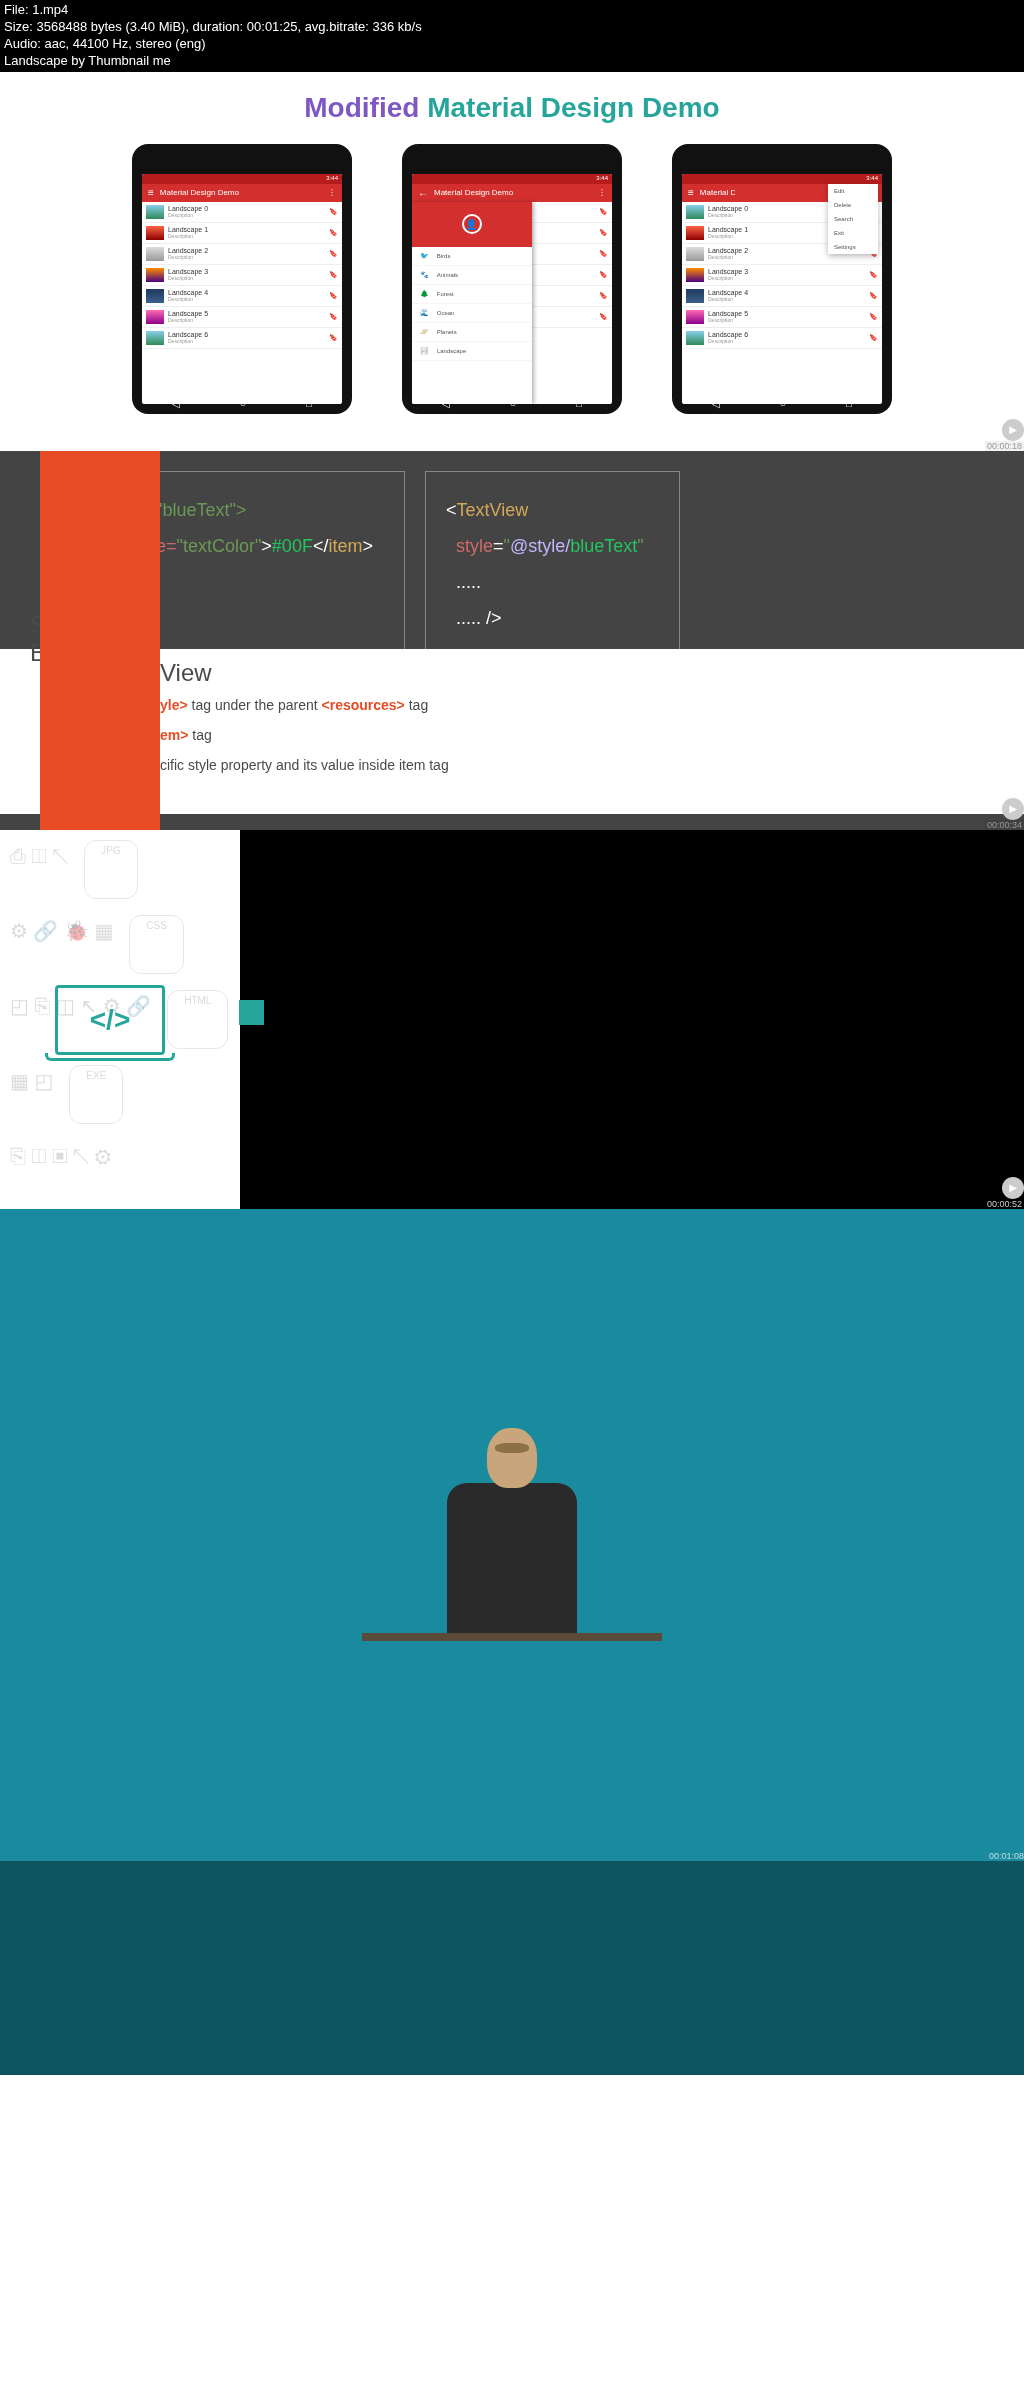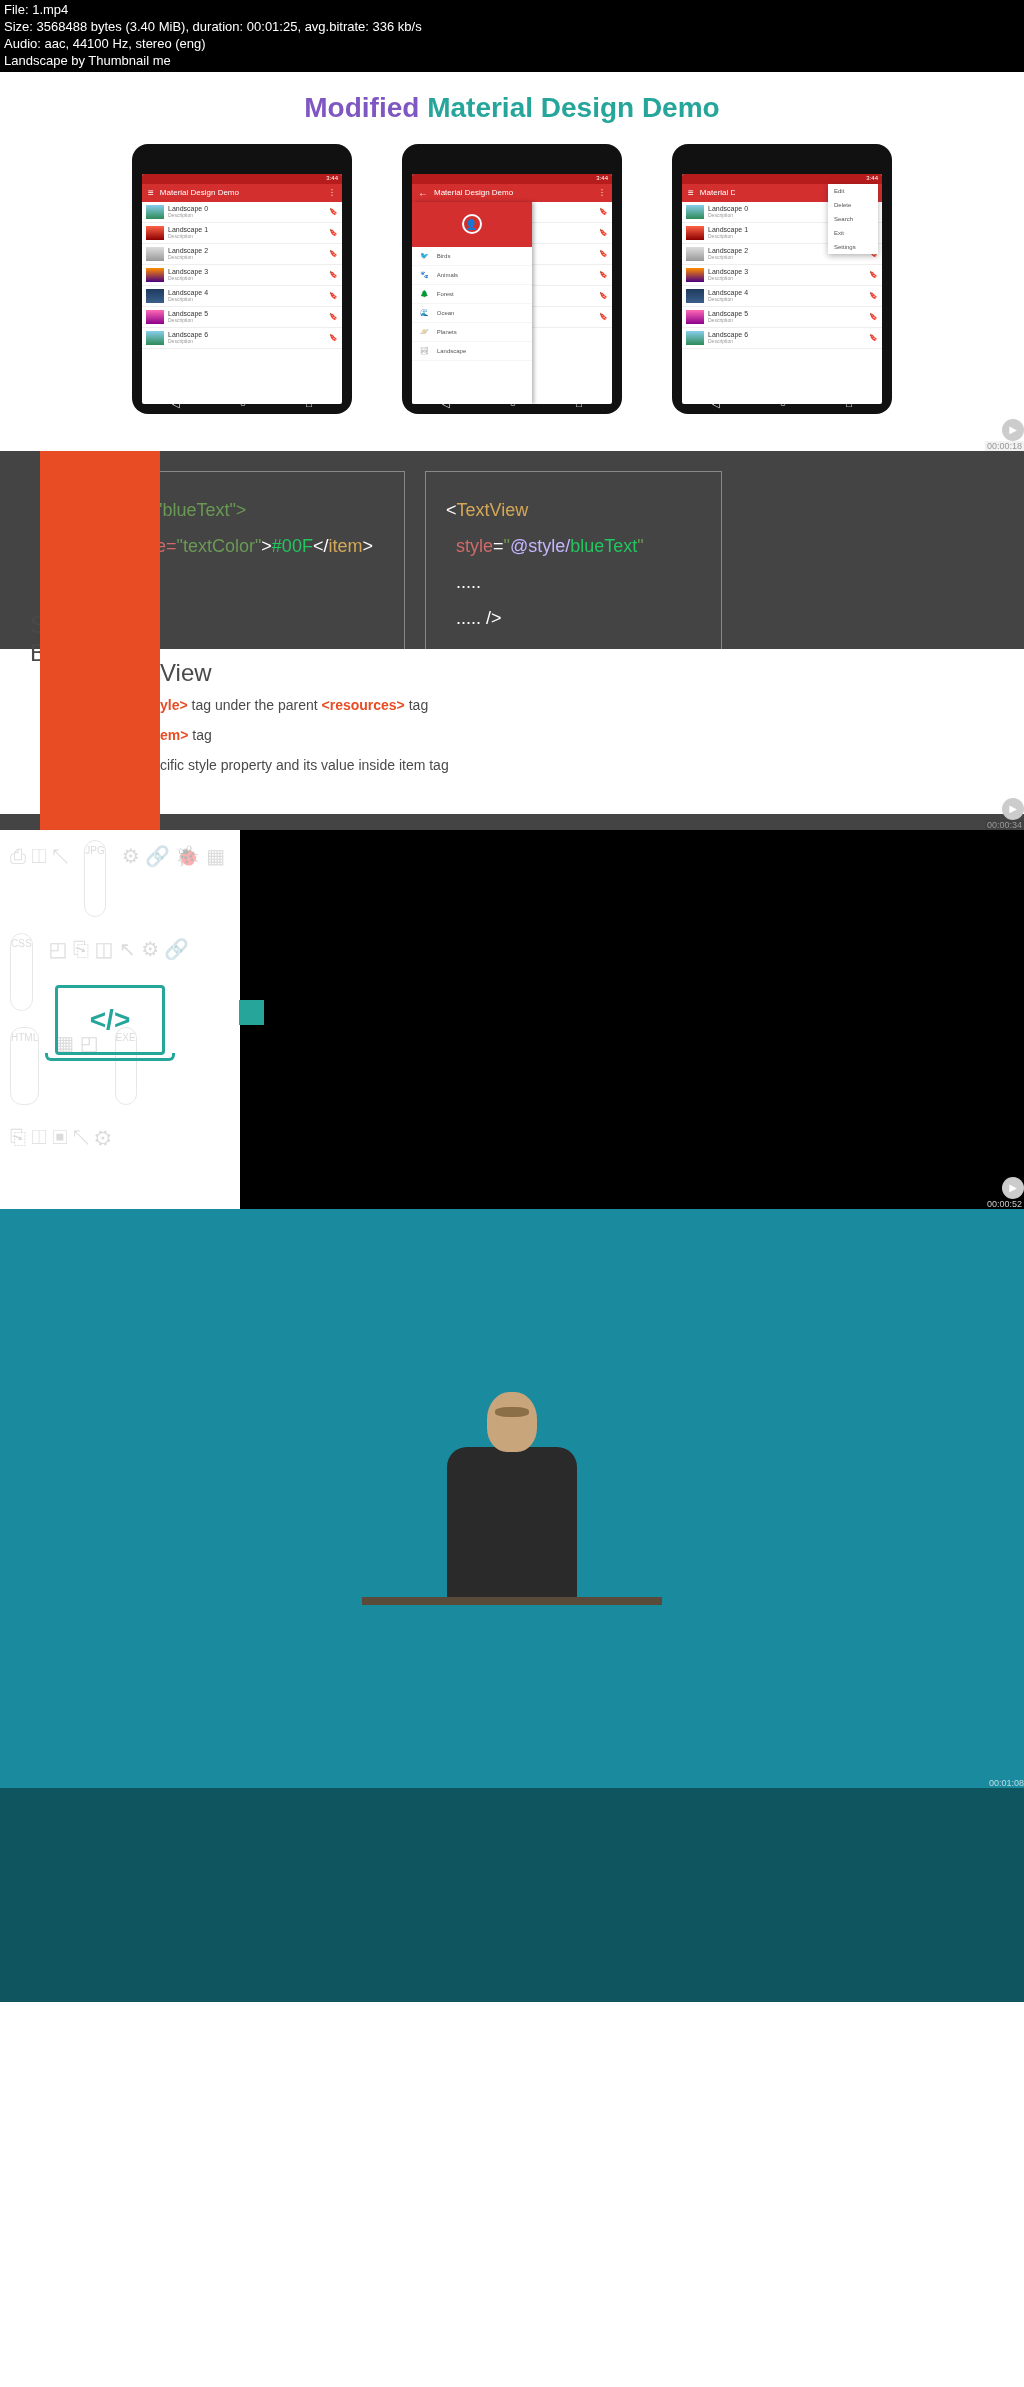--- a/index.html
+++ b/index.html
@@ -36,41 +36,41 @@
 .popup-menu{position:absolute;top:10px;right:4px;width:50px;background:#fff;box-shadow:0 2px 6px rgba(0,0,0,.3);z-index:10}
 .popup-item{padding:4px 6px;font-size:6px;color:#555}
 .ts-badge{position:absolute;right:0;display:flex;flex-direction:column;align-items:flex-end}
 .play-btn{width:22px;height:22px;background:#ccc;border-radius:50%;display:flex;align-items:center;justify-content:center;color:#fff;font-size:10px}
 .ts{font-size:9px;color:#999;background:rgba(0,0,0,.05);padding:0 2px}
 .section2{background:#444;position:relative;height:379px;overflow:hidden}
 .orange-block{position:absolute;left:40px;top:0;width:120px;height:100%;background:#e84c24;z-index:5}
 .code-boxes{display:flex;gap:20px;padding:20px 0 0 85px}
 .code-box{border:1px solid #888;padding:20px;font-family:'Courier New',monospace;font-size:18px;line-height:2;color:#fff;flex-shrink:0}
 .code-box.b1{width:320px;padding-left:70px}
-.code-box.b2{width:297px;margin-right:-20px}
+.code-box.b2{width:255px;margin-right:-20px}
 .c-yellow{color:#d4a857}
 .c-green{color:#6a9955}
 .c-orange{color:#c4b5fd}
 .c-red{color:#d16969}
 .c-teal{color:#22c55e}
 .white-lower{position:absolute;bottom:16px;left:0;right:0;height:165px;background:#fff;padding:10px 20px 10px 160px;color:#4a4a4a}
 .white-lower .view{font-size:24px;margin-bottom:10px}
 .white-lower .line{font-size:14px;margin-bottom:14px}
 .tag-orange{color:#e84c24;font-weight:bold}
 .side-labels{position:absolute;left:30px;top:160px;color:#4a4a4a;font-size:24px;z-index:1}
 .section3{position:relative;height:379px;display:flex}
 .icons-bg{width:240px;background:#fff;position:relative;overflow:hidden}
 .icons-pattern{position:absolute;inset:0;opacity:.35;color:#999;font-size:20px;display:flex;flex-wrap:wrap;gap:16px;padding:10px;line-height:1.6}
-.icons-pattern span{border:1px solid #bbb;padding:2px 0;font-size:10px;border-radius:12px}
+.icons-pattern span{border:1px solid #bbb;padding:2px 16px;font-size:10px;border-radius:12px}
 .laptop-icon{position:absolute;left:45px;top:155px;width:130px;height:85px}
 .laptop-icon .screen{width:110px;height:70px;border:3px solid #26a69a;border-radius:4px;margin:0 auto;display:flex;align-items:center;justify-content:center;color:#26a69a;font-size:28px;font-weight:bold}
 .laptop-icon .base{width:130px;height:8px;border:3px solid #26a69a;border-top:none;border-radius:0 0 6px 6px;margin-top:-2px}
 .black-area{flex:1;background:#000;position:relative}
 .teal-sq{position:absolute;left:-1px;top:170px;width:25px;height:25px;background:#26a69a}
-.section4{background:#1a8a9e;position:relative;height:579px;display:flex;align-items:center;justify-content:center}
+.section4{background:#1a8a9e;position:relative;height:652px;display:flex;align-items:center;justify-content:center}
 .person{position:relative}
 .head{width:50px;height:60px;background:#c9a57b;border-radius:45% 45% 40% 40%;margin:0 auto;position:relative}
 .head::after{content:"";position:absolute;top:15px;left:8px;right:8px;height:10px;background:#8b6f47;border-radius:40%}
 .body-p{width:130px;height:150px;background:#2a2a2a;border-radius:20px 20px 0 0;margin:-5px auto 0}
 .desk{width:300px;height:8px;background:#5a4a3a;margin:0 auto}
 .section5{background:#0f5560;position:relative;height:214px}
 .ts-bottom{position:absolute;bottom:0;right:0;font-size:9px;color:rgba(255,255,255,.7);z-index:10}
 </style>
 </head>
 <body>

